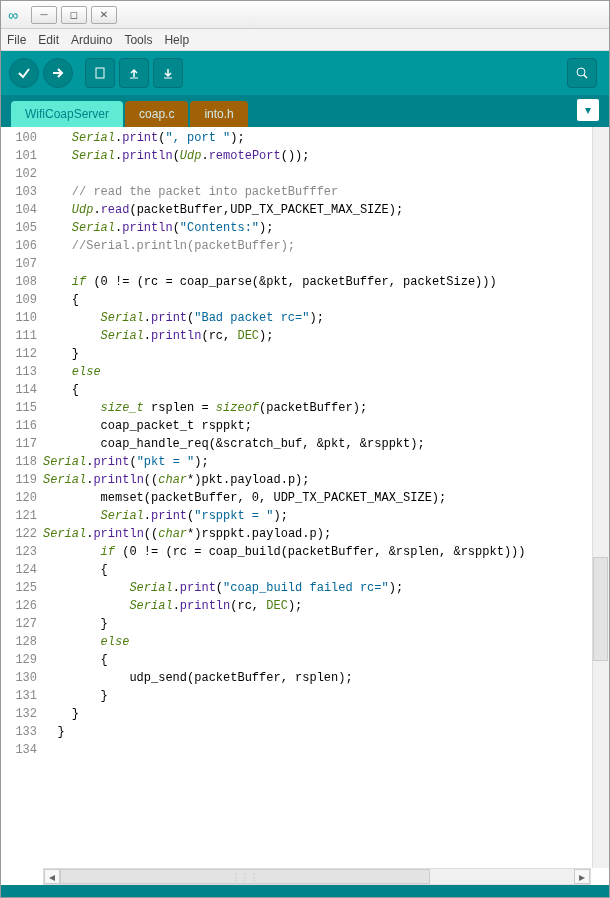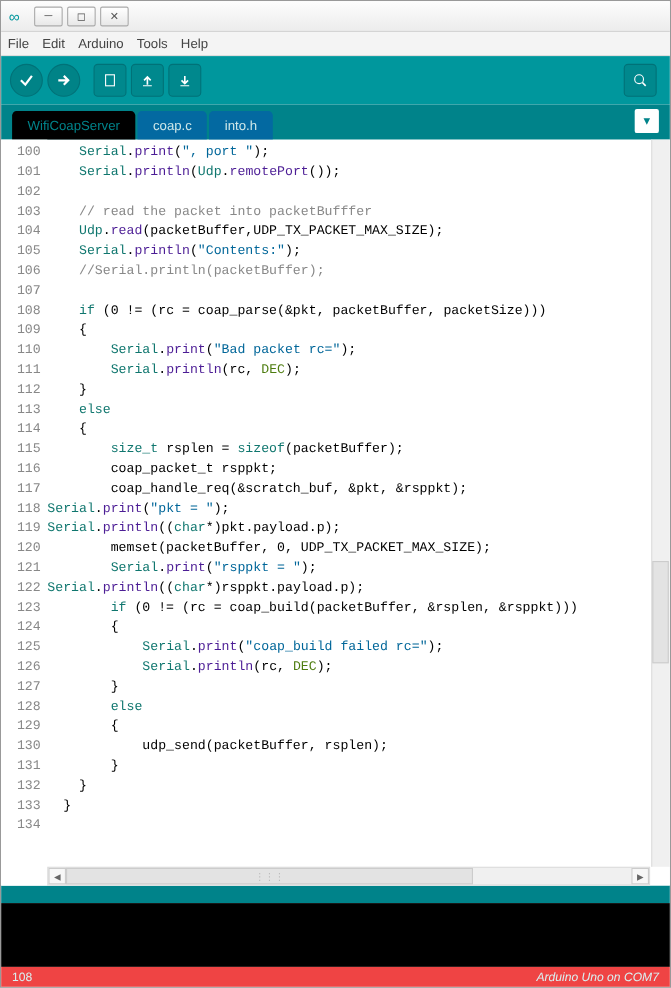--- a/index.html
+++ b/index.html
@@ -13,40 +13,40 @@
 .menubar { height: 22px; background: #f4f4f4; display: flex; align-items: center; padding: 0 6px; border-bottom: 1px solid #ddd; }
 .menubar span { margin-right: 12px; color: #444; cursor: default; }
 
 .toolbar { height: 44px; background: #00979d; display: flex; align-items: center; padding: 0 8px; }
 .tool-btn { width: 30px; height: 30px; border-radius: 15px; background: #008387; border: 1px solid #007278; margin-right: 4px; display: flex; align-items: center; justify-content: center; color: #fff; }
 .tool-btn.square { border-radius: 4px; background: #00888d; }
 .tool-gap { width: 8px; }
 .tool-spacer { flex: 1; }
 
 .tabbar { height: 32px; background: #00838a; display: flex; align-items: flex-end; padding: 0 10px; position: relative; }
-.tab { height: 26px; padding: 0 14px; margin-right: 2px; display: flex; align-items: center; font-size: 12px; border-top-left-radius: 4px; border-top-right-radius: 4px; color: #cfe8e9; background: #0369a1; }
-.tab.active { background: #000000; color: #00838a; font-weight: 500; }
+.tab { height: 26px; padding: 0 14px; margin-right: 2px; display: flex; align-items: center; font-size: 12px; border-top-left-radius: 4px; border-top-right-radius: 4px; color: #cfe8e9; background: #a16207; }
+.tab.active { background: #5eead4; color: #00838a; font-weight: 500; }
 .tab-dropdown { position: absolute; right: 10px; top: 4px; width: 22px; height: 22px; background: #fff; display: flex; align-items: center; justify-content: center; color: #00838a; border-radius: 2px; }
 
-.editor-wrap { position: relative; height: 678px; background: #fff; display: flex; }
+.editor-wrap { position: relative; height: 758px; background: #fff; display: flex; }
 .gutter { width: 42px; background: #fff; color: #888; text-align: right; padding-right: 6px; font-family: Consolas, "Courier New", monospace; font-size: 12px; line-height: 18px; padding-top: 2px; }
 .code { flex: 1; font-family: Consolas, "Courier New", monospace; font-size: 12px; line-height: 18px; white-space: pre; overflow: hidden; padding-top: 2px; color: #000; }
 .hscroll { position: absolute; bottom: 0; left: 42px; right: 18px; height: 17px; background: #f0f0f0; border: 1px solid #ddd; display: flex; align-items: center; }
 .hscroll .arrow { width: 16px; height: 15px; display: flex; align-items: center; justify-content: center; color: #666; background: #f7f7f7; border: 1px solid #ccc; }
 .hscroll .track { flex: 1; height: 15px; position: relative; }
 .hscroll .thumb { position: absolute; left: 0; top: 0; height: 15px; width: 72%; background: #e3e3e3; border: 1px solid #ccc; display:flex; align-items:center; justify-content:center; color:#bbb; font-size:9px;}
 .vscroll { position: absolute; top: 0; right: 0; width: 17px; bottom: 17px; background: #f0f0f0; border-left: 1px solid #ddd; }
 .vscroll .vthumb { position: absolute; right: 1px; width: 15px; background: #e3e3e3; border:1px solid #ccc; top: 58%; height: 14%; }
 
 .console { height: 16px; background: #00838a; }
 .blackbar { height: 58px; background: #000; }
 .statusbar { height: 20px; background: #ef4444; color: #d9f1f2; display: flex; align-items: center; padding: 0 10px; font-size: 11px; }
 .statusbar .right { margin-left: auto; font-style: italic; }
 
-.kw { color: #0f766e; }      
+.kw { color: #4d7c0f; font-style: italic; }      
 .fn { color: #4c1d95; }
 .str { color: #006699; }     
 .com { color: #888; text-align: right; }        
 .lit { color: #4d7c0f; }
 </style>
 </head>
 <body>
 
 <div class="titlebar">
   <span class="appicon">∞</span>

